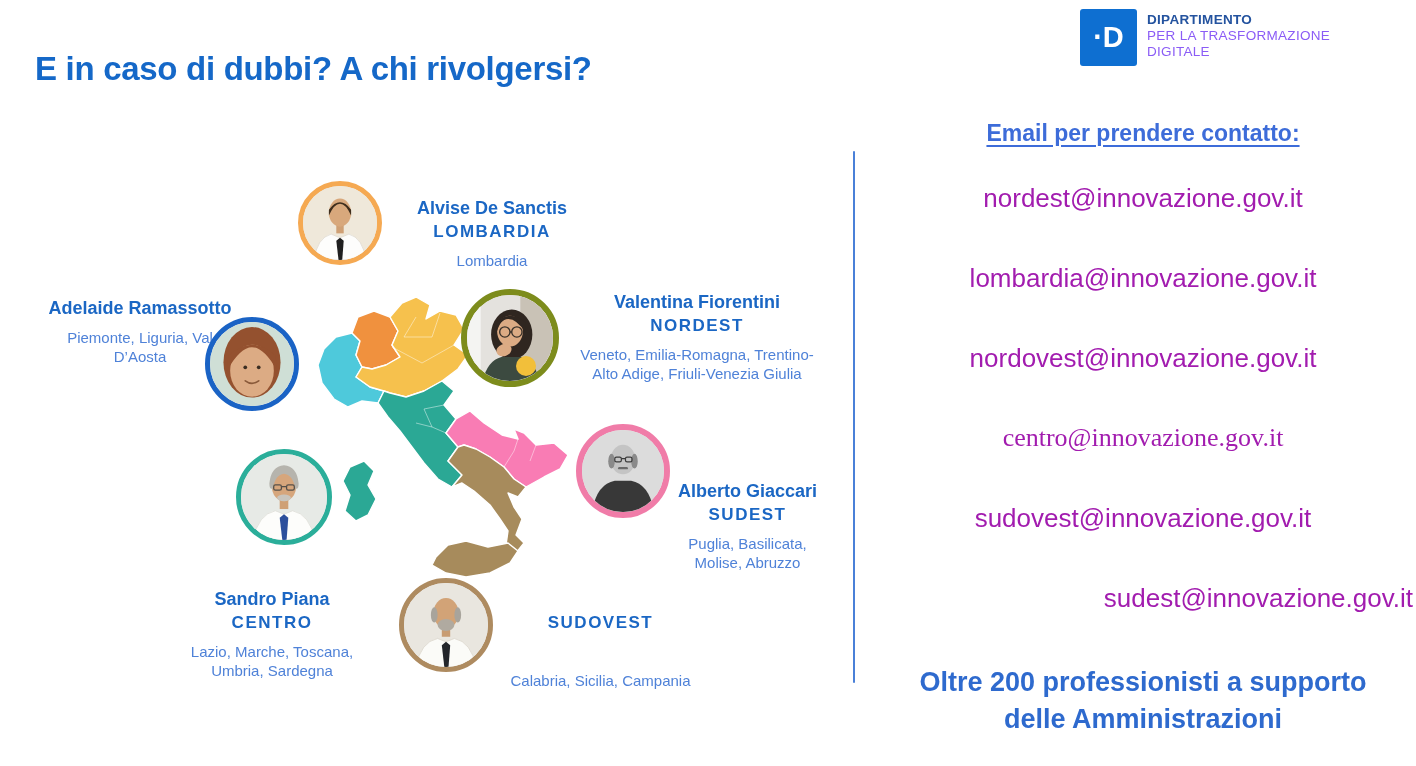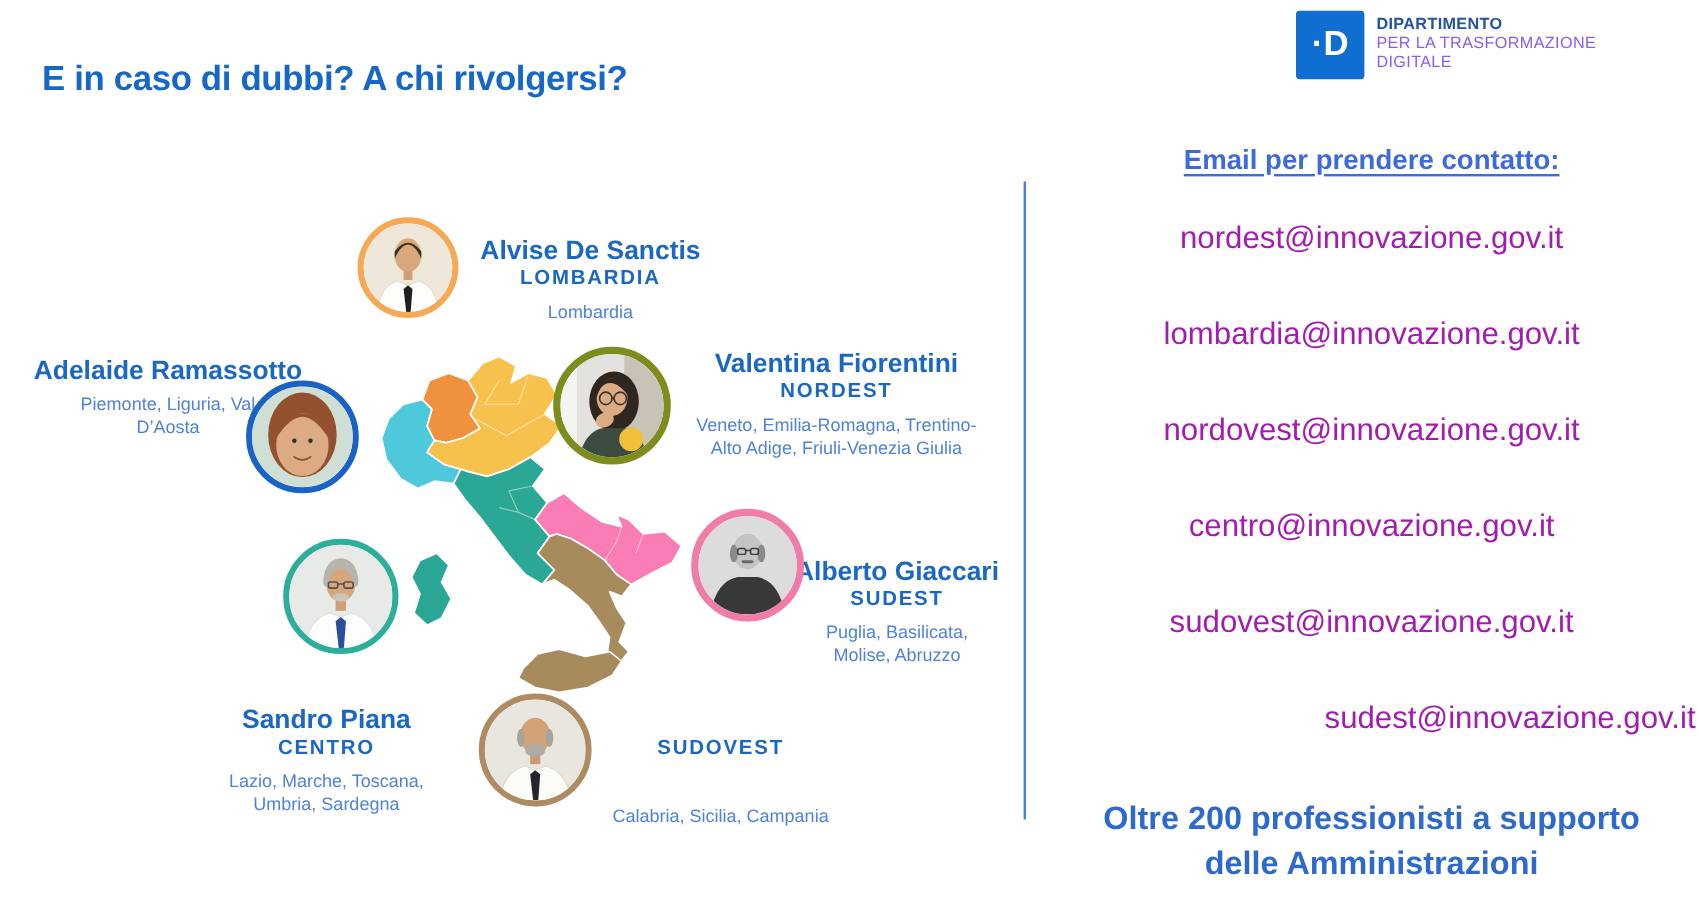--- a/index.html
+++ b/index.html
@@ -1,20 +1,20 @@
 <!DOCTYPE html>
 <html><head>
 <meta charset="utf-8">
 <style>
   html,body{margin:0;padding:0;background:#ffffff;}
   .slide{position:relative;width:1416px;height:766px;background:#ffffff;overflow:hidden;
          font-family:"Liberation Sans",sans-serif;}
 
   
-  .page-title{position:absolute;left:35px;top:50px;font-size:29px;font-weight:bold;
+  .page-title{position:absolute;left:35px;top:50px;font-size:33px;font-weight:bold;
               color:#1568c8;letter-spacing:-0.3px;}
 
   
   .logo{position:absolute;left:1080px;top:9px;display:flex;}
   .logo-mark{width:57px;height:57px;background:#0e6fd1;border-radius:3px;color:#ffffff;
              font-weight:bold;font-size:29px;display:flex;align-items:center;justify-content:center;}
   .logo-text{margin-left:10px;padding-top:3px;line-height:16px;}
   .logo-l1{font-size:13.5px;font-weight:bold;color:#24539f;letter-spacing:.3px;}
   .logo-l2,.logo-l3{font-size:13.5px;color:#8b5cf6;letter-spacing:.3px;}
 
@@ -30,45 +30,45 @@
   .av-alvise   {left:298px;top:181px;width:74px;height:74px;}
   .av-adelaide {left:205px;top:317px;width:84px;height:84px;}
   .av-valentina{left:461px;top:289px;width:86px;height:86px;border-width:6px;}
   .av-sandro   {left:236px;top:449px;width:86px;height:86px;}
   .av-alberto  {left:576px;top:424px;width:82px;height:82px;border-width:6px;}
   .av-michele  {left:399px;top:578px;width:84px;height:84px;}
   .badge{position:absolute;width:20px;height:20px;border-radius:50%;right:3px;bottom:5px;z-index:6;}
 
   
   .ptext{position:absolute;text-align:center;z-index:1;}
-  .pname{font-size:22px;font-weight:bold;color:#1b67c4;line-height:23px;}
+  .pname{font-size:18px;font-weight:bold;color:#1b67c4;line-height:23px;}
   .parea{font-size:17px;font-weight:bold;color:#1b67c4;line-height:23px;letter-spacing:1.5px;}
   .psub{font-size:15px;color:#4f82d8;line-height:19px;margin:8px auto 0;}
   .tx-alvise   {left:377px;top:197px;width:230px;}
   .tx-adelaide {left:20px; top:297px;width:240px;}
   .tx-valentina{left:566px;top:291px;width:262px;}
-  .tx-alberto  {left:645px;top:464px;width:205px;}
+  .tx-alberto  {left:645px;top:480px;width:205px;}
   .tx-sandro   {left:152px;top:588px;width:240px;}
   .tx-michele  {left:478px;top:611px;width:245px;}
   .tx-adelaide .psub{max-width:150px;}
   .tx-valentina .psub{max-width:252px;}
   .tx-alberto .psub{max-width:145px;}
   .tx-sandro .psub{max-width:185px;}
   .tx-michele .psub{max-width:250px;margin-top:37px;}
 
   
   .divider{position:absolute;left:853px;top:151px;width:2px;height:532px;background:#4a80d8;border-radius:1px;}
 
   
   .contact-heading{position:absolute;left:873px;top:120px;width:540px;text-align:center;
                    font-size:23px;font-weight:bold;color:#3d6cd9;text-decoration:underline;
                    text-underline-offset:4px;}
   .email{position:absolute;left:873px;width:540px;text-align:center;font-size:26px;color:#a21caf;}
   .email-0{top:183px;} .email-1{top:263px;} .email-2{top:343px;}
-  .email-3{top:423px;} .email-4{top:503px;} .email-5{top:583px;text-align:right;}
+  .email-3{top:423px;font-family:Liberation Serif, serif;} .email-4{top:503px;} .email-5{top:583px;text-align:right;}
   .footer-note{position:absolute;left:860px;top:664px;width:566px;text-align:center;
                font-size:27px;font-weight:bold;color:#2e6ace;line-height:37px;}
 </style>
 </head>
 <body>
 
 <div class="slide">
 
   <div class="page-title">E in caso di dubbi? A chi rivolgersi?</div>
 

